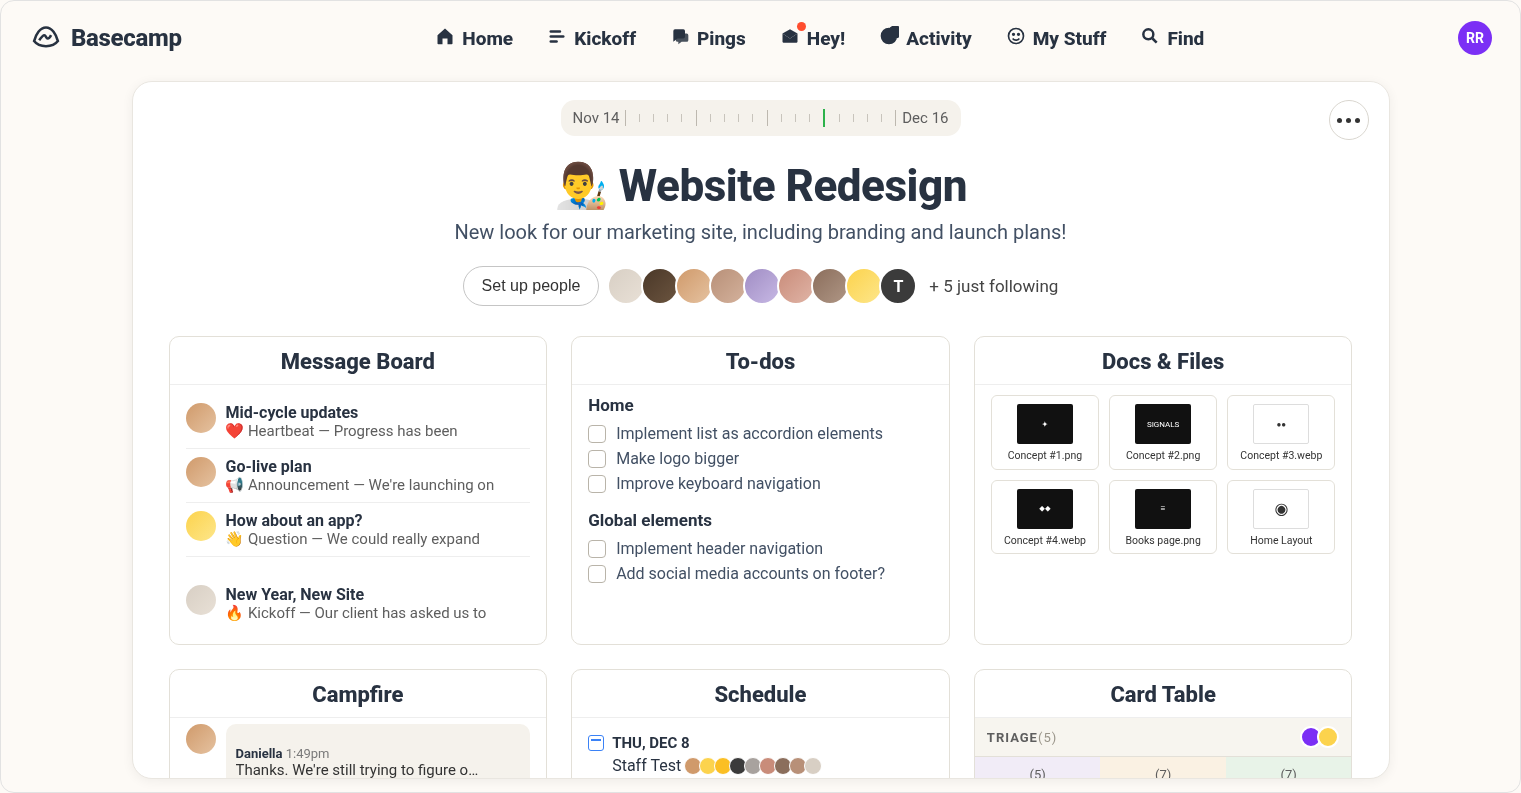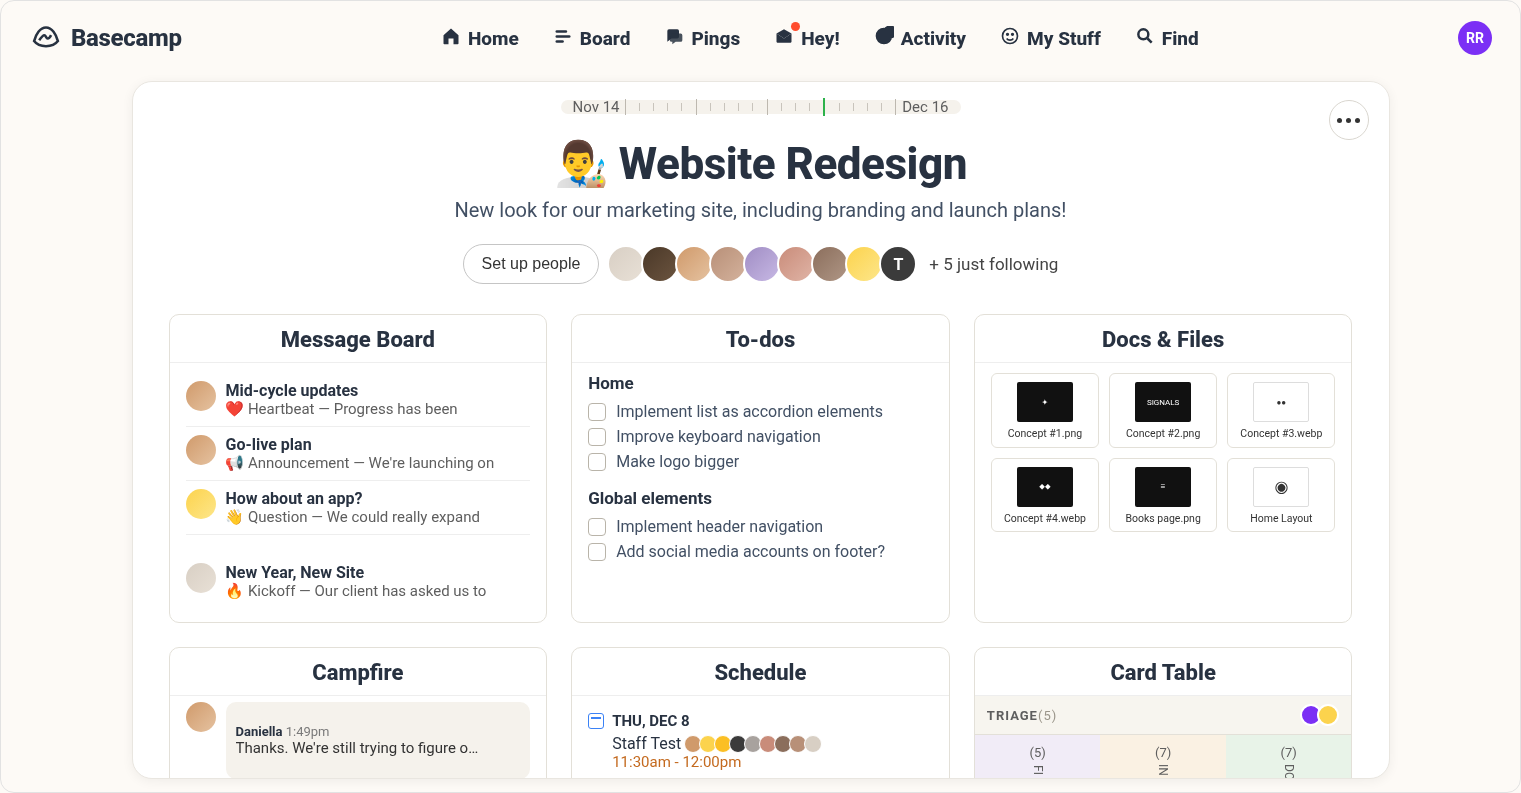--- a/index.html
+++ b/index.html
@@ -11,21 +11,21 @@
   .brand svg { width: 34px; height: 34px; }
   .brand-name { font-size: 24px; font-weight: 800; color: #283241; letter-spacing: -0.3px; }
   .nav { display: flex; align-items: center; gap: 34px; margin: 0 auto; }
   .nav-item { display: flex; align-items: center; gap: 7px; font-weight: 800; font-size: 19px; color: #283241; cursor: pointer; position: relative; }
   .nav-item .dot { position: absolute; top: -4px; right: -6px; width: 9px; height: 9px; background: #ff4d2e; border-radius: 50%; }
   .profile-badge { width: 34px; height: 34px; border-radius: 50%; background: #7b2ff5; color: #fff; display: flex; align-items: center; justify-content: center; font-weight: 700; font-size: 14px; cursor: pointer; }
   
   .project-card { width: 1258px; margin: 6px auto 0; background: #fff; border: 1px solid #e9e6e0; border-radius: 20px; box-shadow: 0 2px 12px rgba(0,0,0,0.06); padding: 18px 36px 0; height: 698px; overflow: hidden; position: relative; }
   .kebab { position: absolute; top: 18px; right: 20px; width: 40px; height: 40px; border-radius: 50%; border: 1px solid #d9d6cf; display: flex; align-items: center; justify-content: center; gap: 4px; cursor: pointer; background: #fff; }
   .kebab span { width: 5px; height: 5px; background: #333; border-radius: 50%; }
-  .timeline-pill { margin: 0 auto; width: 400px; height: 14px; background: #f5f2ec; border-radius: 14px; display: flex; align-items: center; justify-content: space-between; padding: 0 12px; font-size: 15px; color: #5e5e5e; position: relative; }
+  .timeline-pill { margin: 0 auto; width: 400px; height: 36px; background: #f5f2ec; border-radius: 14px; display: flex; align-items: center; justify-content: space-between; padding: 0 12px; font-size: 15px; color: #5e5e5e; position: relative; }
   .timeline-ticks { position: absolute; left: 64px; right: 64px; top: 6px; bottom: 6px; display: flex; justify-content: space-between; align-items: center; }
   .timeline-ticks i { width: 1px; height: 8px; background: #c8c4bc; }
   .timeline-ticks i.tall { height: 16px; background: #bdb8af; }
   .timeline-ticks i.green { height: 18px; background: #2db24b; width: 2px; }
   .project-title { text-align: center; margin-top: 24px; font-size: 44px; font-weight: 800; color: #283241; letter-spacing: -0.5px; }
   .project-desc { text-align: center; margin-top: 8px; font-size: 20px; color: #425064; }
   .people-row { display: flex; align-items: center; justify-content: center; gap: 12px; margin-top: 22px; }
   .setup-btn { border: 1px solid #c5c5c5; background: #fff; border-radius: 999px; padding: 10px 18px; font-size: 16px; cursor: pointer; color: #333; }
   .avatars { display: flex; }
   .avatars .av { width: 38px; height: 38px; border-radius: 50%; margin-left: -4px; border: 2px solid #fff; background-size: cover; background-position: center; }
@@ -112,21 +112,21 @@
               <path d="M3 11l9-8 9 8v10a1 1 0 01-1 1h-5v-7h-6v7H4a1 1 0 01-1-1V11z"></path>
             </svg></span>
         <span>Home</span>
       </div>
       <div class="nav-item">
         <span><svg width="20" height="20" viewBox="0 0 24 24" fill="#283241">
               <rect x="3" y="5" width="14" height="3" rx="1.5"></rect>
               <rect x="3" y="11" width="18" height="3" rx="1.5"></rect>
               <rect x="3" y="17" width="10" height="3" rx="1.5"></rect>
             </svg></span>
-        <span>Board</span>
+        <span>Kickoff</span>
       </div>
       <div class="nav-item">
         <span><svg width="20" height="20" viewBox="0 0 24 24" fill="#283241">
               <path d="M4 4h12a2 2 0 012 2v7a2 2 0 01-2 2H9l-5 4V6a2 2 0 012-2z"></path>
               <path d="M9 9h11a2 2 0 012 2v6a2 2 0 01-2 2h-6l-4 3v-3H9a2 2 0 01-2-2" fill="#283241" opacity="0.85"></path>
             </svg></span>
         <span>Pings</span>
       </div>
       <div class="nav-item">
         <span style="position:relative;"><svg width="20" height="20" viewBox="0 0 24 24" fill="#283241">
@@ -261,25 +261,25 @@
         <div class="tool-h">To-dos</div>
         <div class="tool-body">
           <div class="todo-group">
             <div class="todo-group-h">Home</div>
             <div class="todo">
                 <div class="box"></div>
                 <span>Implement list as accordion elements</span>
               </div>
             <div class="todo">
                 <div class="box"></div>
+                <span>Make logo bigger</span>
+              </div>
+            <div class="todo">
+                <div class="box"></div>
                 <span>Improve keyboard navigation</span>
-              </div>
-            <div class="todo">
-                <div class="box"></div>
-                <span>Make logo bigger</span>
               </div>
           </div>
           <div class="todo-group">
             <div class="todo-group-h">Global elements</div>
             <div class="todo">
                 <div class="box"></div>
                 <span>Implement header navigation</span>
               </div>
             <div class="todo">
                 <div class="box"></div>

